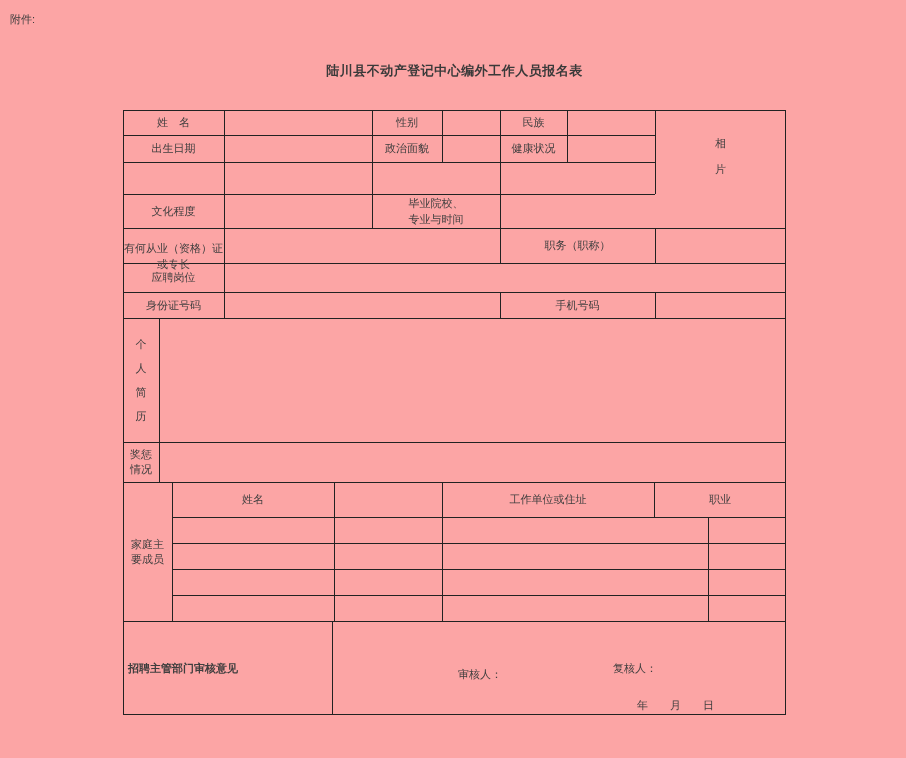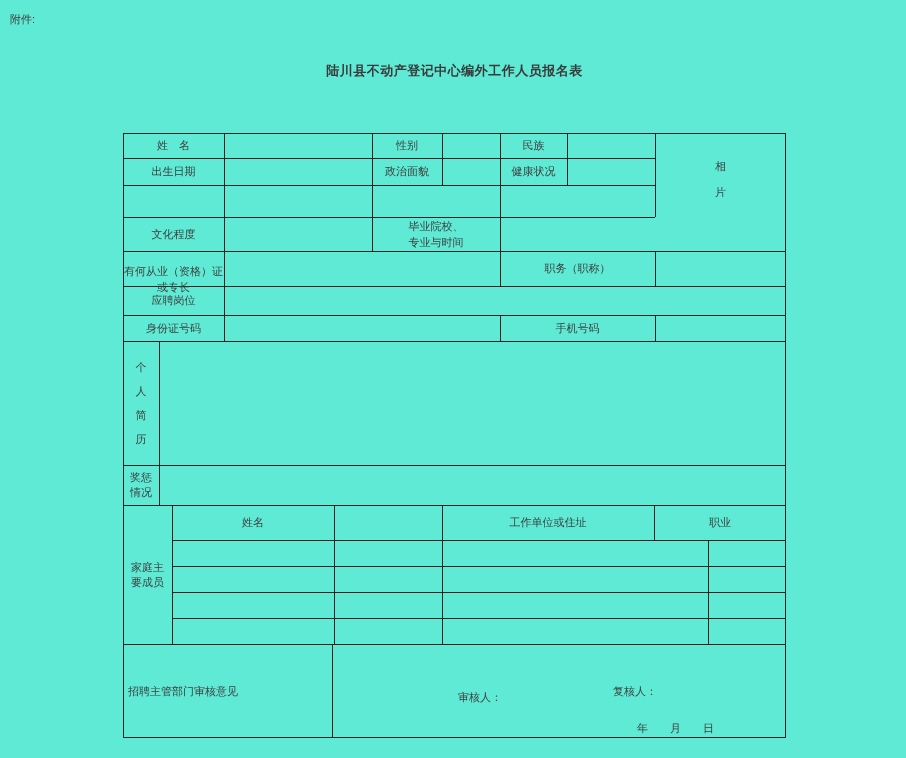--- a/index.html
+++ b/index.html
@@ -1,28 +1,28 @@
 <!DOCTYPE html>
 <html><head>
 <meta charset="utf-8">
 <style>
   html,body{margin:0;padding:0;background:#fff;}
-  .page{position:relative;width:906px;height:758px;background:#5eead4;
+  .page{position:relative;width:906px;height:758px;background:#fca5a5;
         font-family:"Liberation Sans","DejaVu Sans",sans-serif;color:#3e3e3e;overflow:hidden;}
   .att{position:absolute;left:10px;top:12px;font-size:11px;}
   .title{position:absolute;left:123px;top:62px;width:663px;text-align:center;
          font-size:13px;font-weight:bold;color:#3a3a3a;letter-spacing:0.5px;}
-  .tbl{position:absolute;left:123px;top:110px;width:663px;height:605px;margin-top:23px;}
+  .tbl{position:absolute;left:123px;top:110px;width:663px;height:605px;}
   .hl,.vl{position:absolute;background:#222222;}
   .hl{height:1px;}
   .vl{width:1px;}
   .cell{position:absolute;display:flex;align-items:center;justify-content:center;
         font-size:11px;line-height:15px;text-align:center;white-space:nowrap;}
   .col{flex-direction:column;}
-  .left{justify-content:flex-start;padding-left:5px;box-sizing:border-box;}
+  .left{justify-content:flex-start;padding-left:5px;box-sizing:border-box;font-weight:bold;}
   .photo span{position:absolute;left:0;width:100%;text-align:center;}
   .resume{gap:13px;line-height:11px;}
   .sig{position:absolute;font-size:11px;white-space:nowrap;}
   .blank{position:absolute;}
 </style>
 </head>
 <body>
 
 <div class="page">
 

